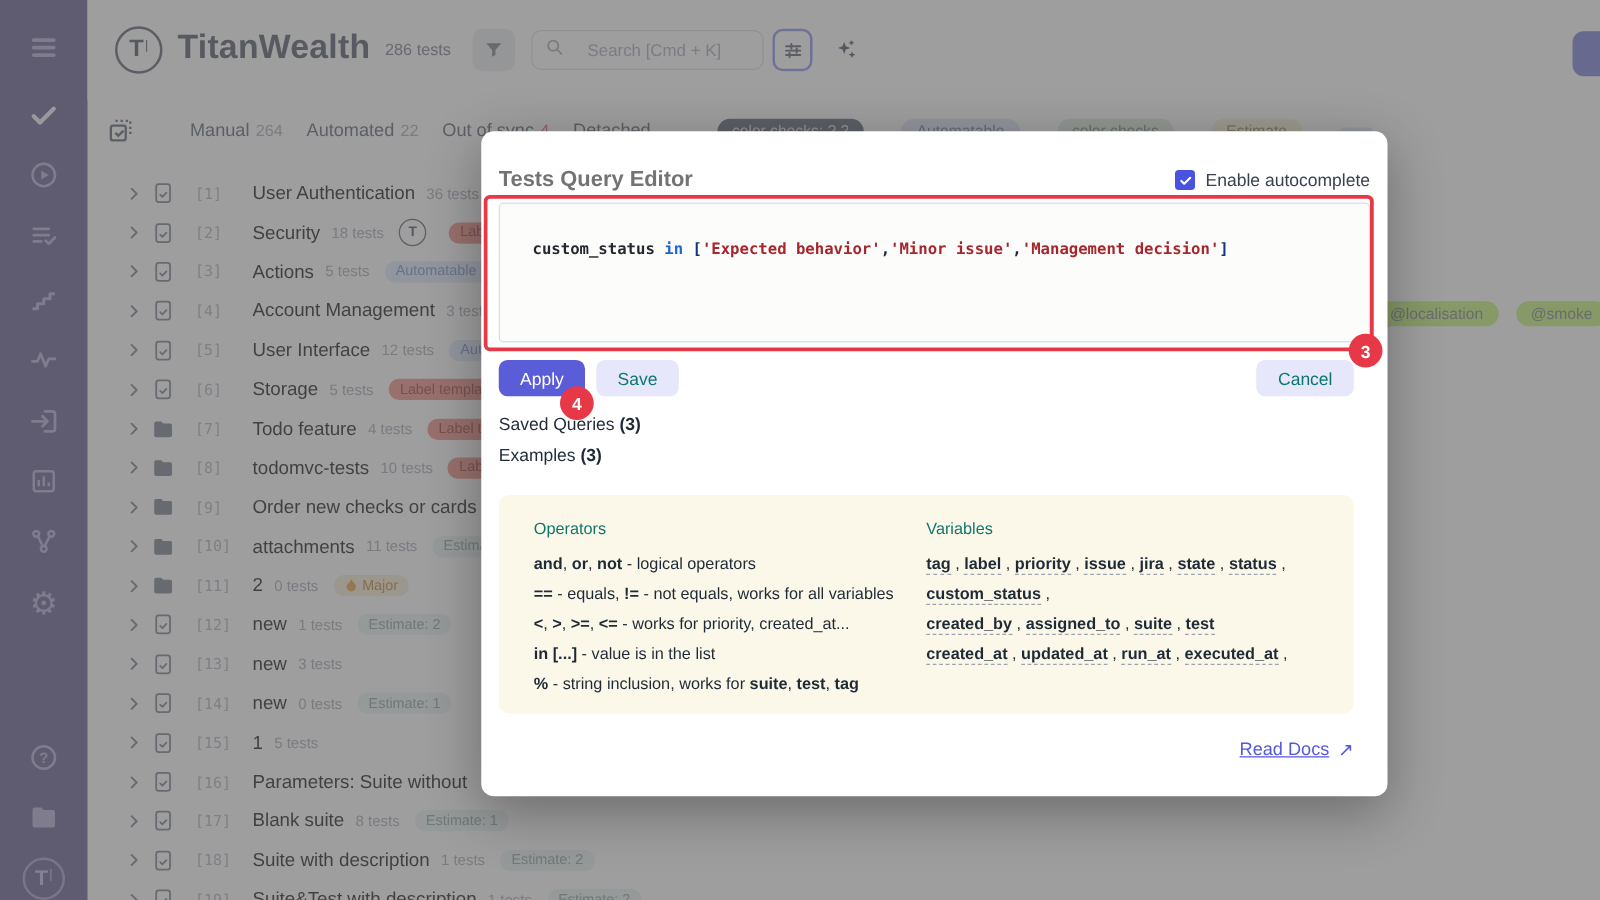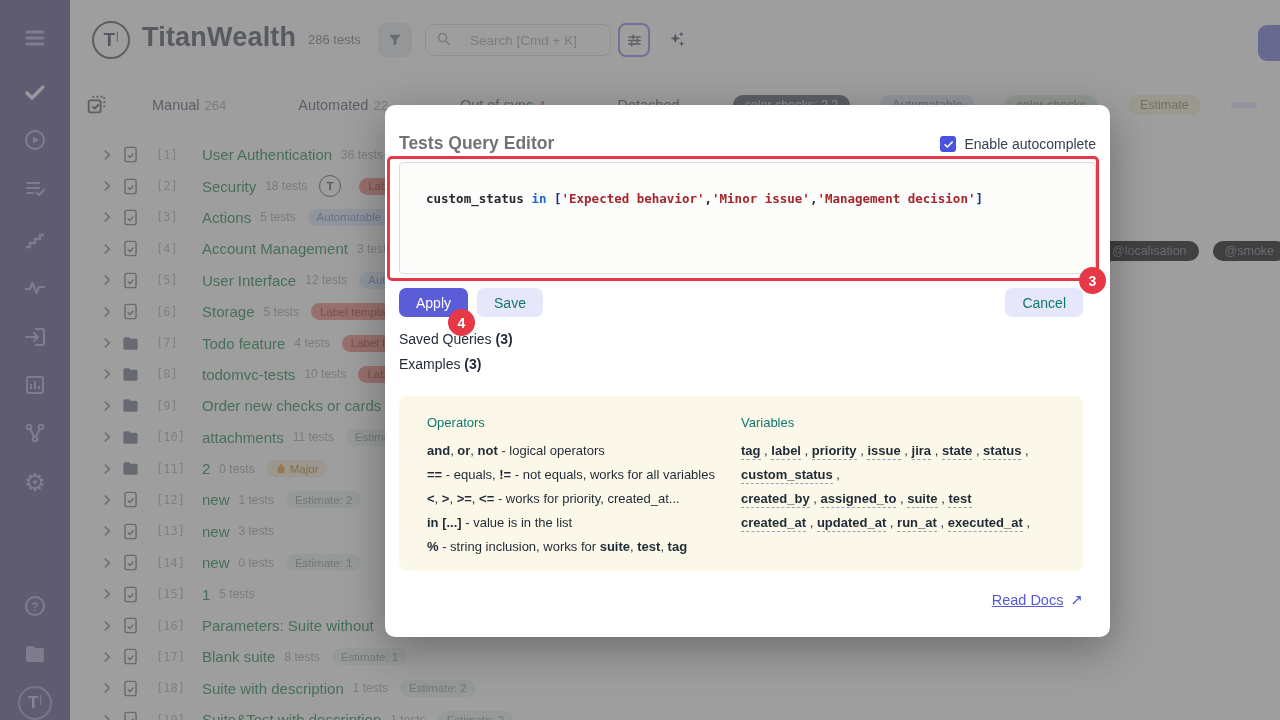--- a/index.html
+++ b/index.html
@@ -25,53 +25,53 @@
   #search-box { position:absolute; left:355px; top:24px; width:186px; height:32px; border:1px solid #d6dade; border-radius:8px; background:#fff; display:flex; align-items:center; padding:0 10px; gap:7px; color:#9ca3af;justify-content:space-between; }
   #search-box input { border:none; outline:none; width:130px; font-size:13.5px; color:#4b5563; background:transparent; font-family:"Liberation Sans",sans-serif; }
   #search-box input::placeholder { color:#9ca3af; }
   #sliders-btn { position:absolute; left:548px; top:23px; width:32px; height:34px; border:2px solid #8486e8; border-radius:8px; display:flex; align-items:center; justify-content:center; color:#4b5563; background:#fff; }
   #sparkles-btn { position:absolute; left:592px; top:26px; width:30px; height:28px; display:flex; align-items:center; justify-content:center; color:#374151; }
   #avatar { position:absolute; right:-14px; top:25px; width:36px; height:36px; border-radius:9px; background:#6d6fd0; }
 
   
   #tabsrow { position:absolute; left:70px; top:88px; width:1210px; height:34px; z-index:1; display:flex; align-items:center; }
   #selectall { margin-left:15px; color:#4b5563; width:22px; height:22px; }
-  #tabs { display:flex; margin-left:45px; gap:72px; align-items:center; }
+  #tabs { display:flex; margin-left:45px; gap:19px; align-items:center; }
   .tab { font-size:14.5px; color:#4b5563; white-space:nowrap; }
   .tab .cnt { color:#9ca3af; margin-left:5px; font-size:13px; }
   .tab .cnt.red { color:#e05252; }
   #pills { display:flex; margin-left:48px; gap:30px; align-items:center; }
   .pill { font-size:12.5px; padding:3px 12px; border-radius:12px; white-space:nowrap; }
   .pill.dark { background:#4b5563; color:#d8dce2; }
   .pill.blue { background:#dbe4f6; color:#64748b; }
   .pill.green { background:#d9ead9; color:#67806a; }
   .pill.yellow { background:#f7efd4; color:#8a8054; }
   .pill.plain { background:#dbe4f6; color:#dbe4f6; min-width:26px; }
 
   
   #suites { position:absolute; left:100px; top:139px; width:1040px; z-index:1; }
   .suite-row { height:31.4px; display:flex; align-items:center; white-space:nowrap; }
   .chev { color:#6b7280; width:14px; height:14px; margin-right:7px; display:flex; }
   .chev svg { width:14px; height:14px; }
   .sicon { width:19px; height:19px; color:#6b7280; margin-right:16px; display:flex; }
   .sicon svg { width:19px; height:19px; }
   .sidx { width:46px; font-family:"DejaVu Sans Mono", monospace; font-size:12px; color:#a8adb5; }
-  .sname { font-size:15px; color:#15803d; margin-right:9px; }
+  .sname { font-size:15px; color:#000000; margin-right:9px; }
   .scount { font-size:12px; color:#9aa1aa; margin-right:12px; }
   .sbadges { display:flex; gap:8px; align-items:center; }
   .badge { font-size:11.5px; padding:2.5px 9px; border-radius:11px; display:flex; align-items:center; gap:4px; }
   .badge.red { background:#ee8378; color:#8f2f26; }
   .badge.blue { background:#dce6f9; color:#6b87c4; }
   .badge.teal { background:#e7f2ee; color:#7d988f; }
   .badge.orange { background:#f9ecd2; color:#bd7715; }
   .tmini { width:22px; height:22px; border:1.5px solid #4b5563; border-radius:50%; display:flex; align-items:center; justify-content:center; font-size:11px; font-weight:800; color:#374151; margin-right:10px; }
 
   
   #tagpills { position:absolute; top:241px; left:1100px; display:flex; gap:14px; z-index:1; }
-  .tagpill { background:#000000; color:#6f7680; font-size:12.5px; padding:3px 12px; border-radius:12px; }
+  .tagpill { background:#bef264; color:#6f7680; font-size:12.5px; padding:3px 12px; border-radius:12px; }
   #sliver { position:absolute; top:241px; left:1084px; width:32px; height:22px; border-radius:11px; background:#b765b0; z-index:1; }
 
   
   #scrim { position:absolute; inset:0; background:rgba(101,101,103,0.63); z-index:40; }
 
   
   #modal { position:absolute; left:385px; top:105px; width:725px; height:532px; background:#fff; border-radius:10px; box-shadow:0 12px 44px rgba(0,0,0,0.32); z-index:50; }
   #modal-title { position:absolute; left:14px; top:28px; font-size:17.5px; font-weight:700; color:#737373; }
   #autocomplete { position:absolute; right:14px; top:31px; display:flex; align-items:center; gap:8px; }
   #autocheck { width:16px; height:16px; background:#4a52e0; border-radius:3px; display:flex; align-items:center; justify-content:center; }

